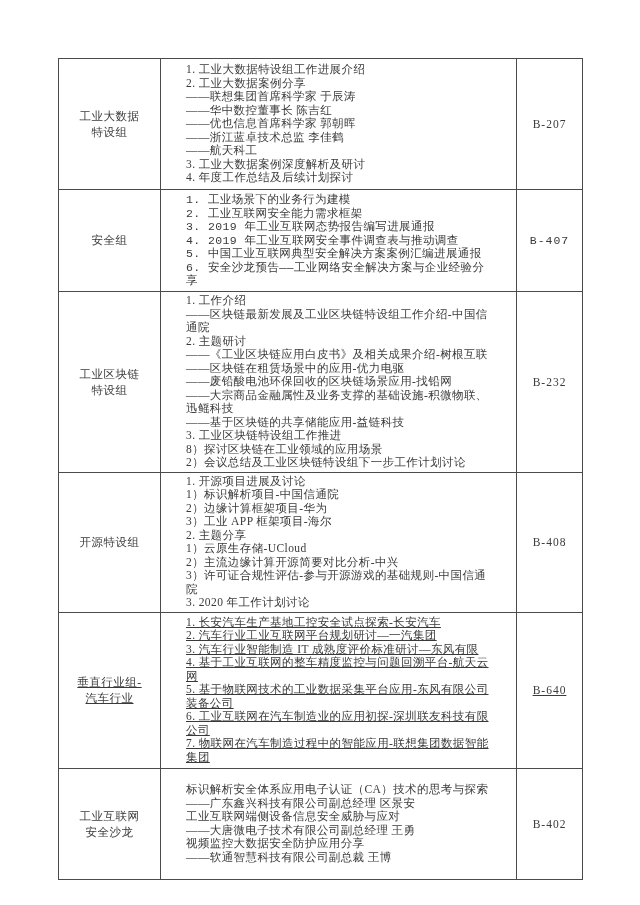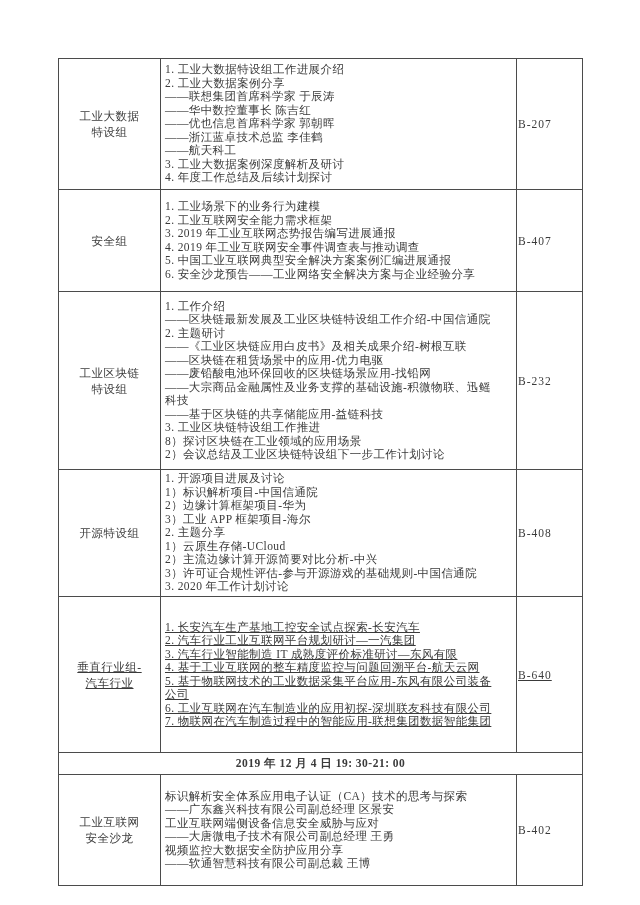--- a/index.html
+++ b/index.html
@@ -29,33 +29,34 @@
   col.c2{width:356px;}
   col.c3{width:66px;}
   td.group{
     text-align:center;
     white-space:pre-line;
     line-height:16px;
     letter-spacing:0.5px;
     padding:0 6px;
   }
   td.content{
-    padding:2px 24px 2px 4px;
+    padding:2px 24px 2px 25px;
     white-space:pre-line;
     line-height:13.5px;
     letter-spacing:0.4px;
     overflow-wrap:break-word;
     text-align:left;
   }
   td.room{
+    text-align:center;
     letter-spacing:1px;
     font-size:11px;
   }
   tr.row-0 td{height:126px;}
-  tr.row-1 td{height:97px;}
+  tr.row-1 td{height:97px;font-family:Liberation Mono, monospace;}
   tr.row-2 td{height:173px;}
   tr.row-3 td{height:122px;}
   tr.row-4 td{height:151px;text-decoration:underline;}
   tr.divider-row td{height:19px;}
   tr.row-5 td{height:106px;}
   td.session{
     text-align:center;
     font-weight:bold;
     font-size:13.5px;
     letter-spacing:0.5px;
@@ -131,23 +132,20 @@
 汽车行业</td>
         <td class="content">1. 长安汽车生产基地工控安全试点探索-长安汽车
 2. 汽车行业工业互联网平台规划研讨—一汽集团
 3. 汽车行业智能制造 IT 成熟度评价标准研讨—东风有限
 4. 基于工业互联网的整车精度监控与问题回溯平台-航天云网
 5. 基于物联网技术的工业数据采集平台应用-东风有限公司装备公司
 6. 工业互联网在汽车制造业的应用初探-深圳联友科技有限公司
 7. 物联网在汽车制造过程中的智能应用-联想集团数据智能集团</td>
         <td class="room">B-640</td>
       </tr>
-      <tr class="divider-row">
-        <td class="session" colspan="3">2019 年 12 月 4 日 19: 30-21: 00</td>
-      </tr>
       <tr class="row-5">
         <td class="group">工业互联网
 安全沙龙</td>
         <td class="content">标识解析安全体系应用电子认证（CA）技术的思考与探索
 ——广东鑫兴科技有限公司副总经理 区景安
 工业互联网端侧设备信息安全威胁与应对
 ——大唐微电子技术有限公司副总经理 王勇
 视频监控大数据安全防护应用分享
 ——软通智慧科技有限公司副总裁 王博</td>
         <td class="room">B-402</td>

